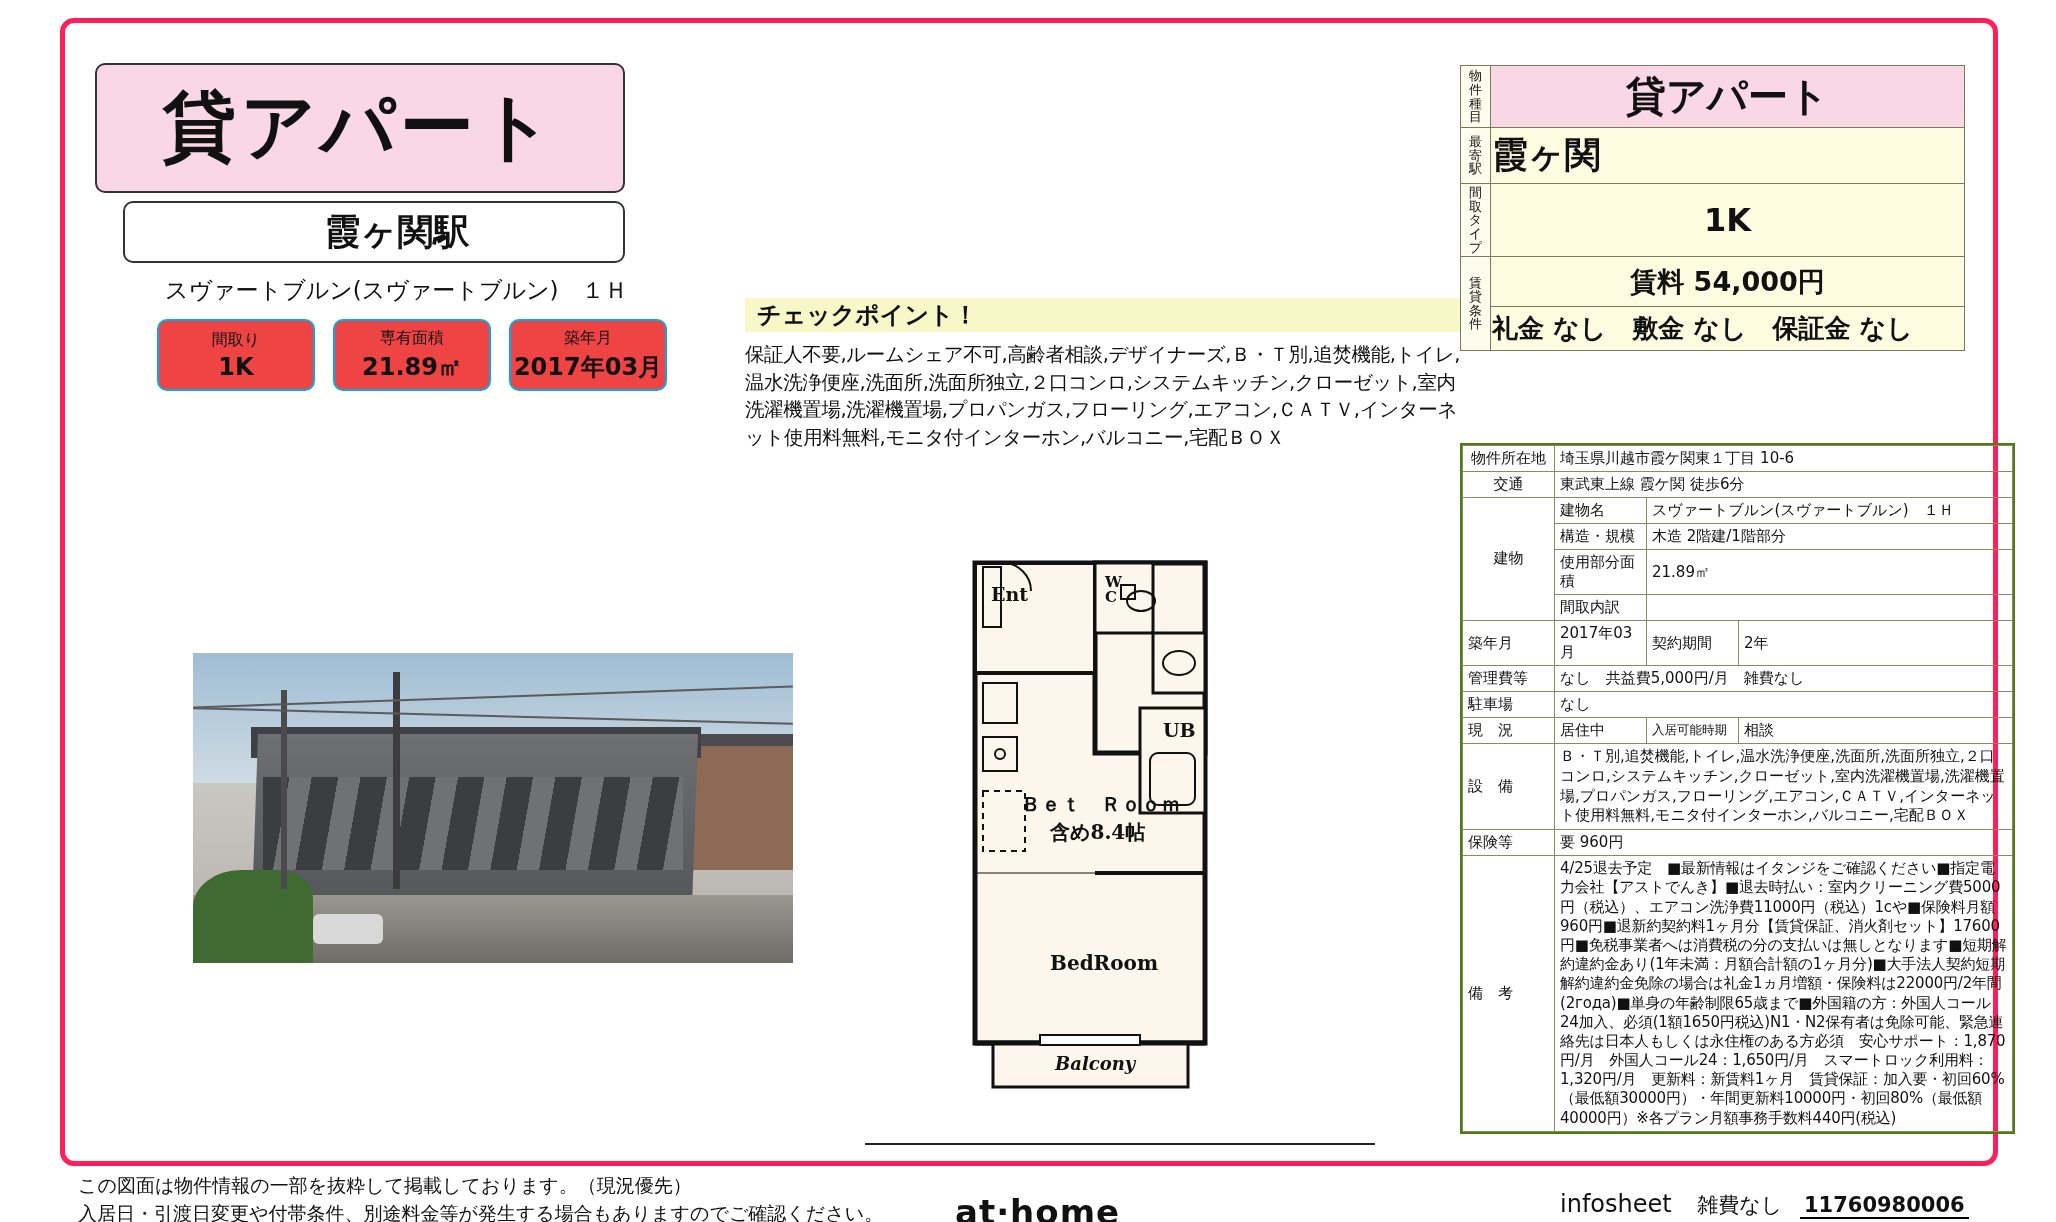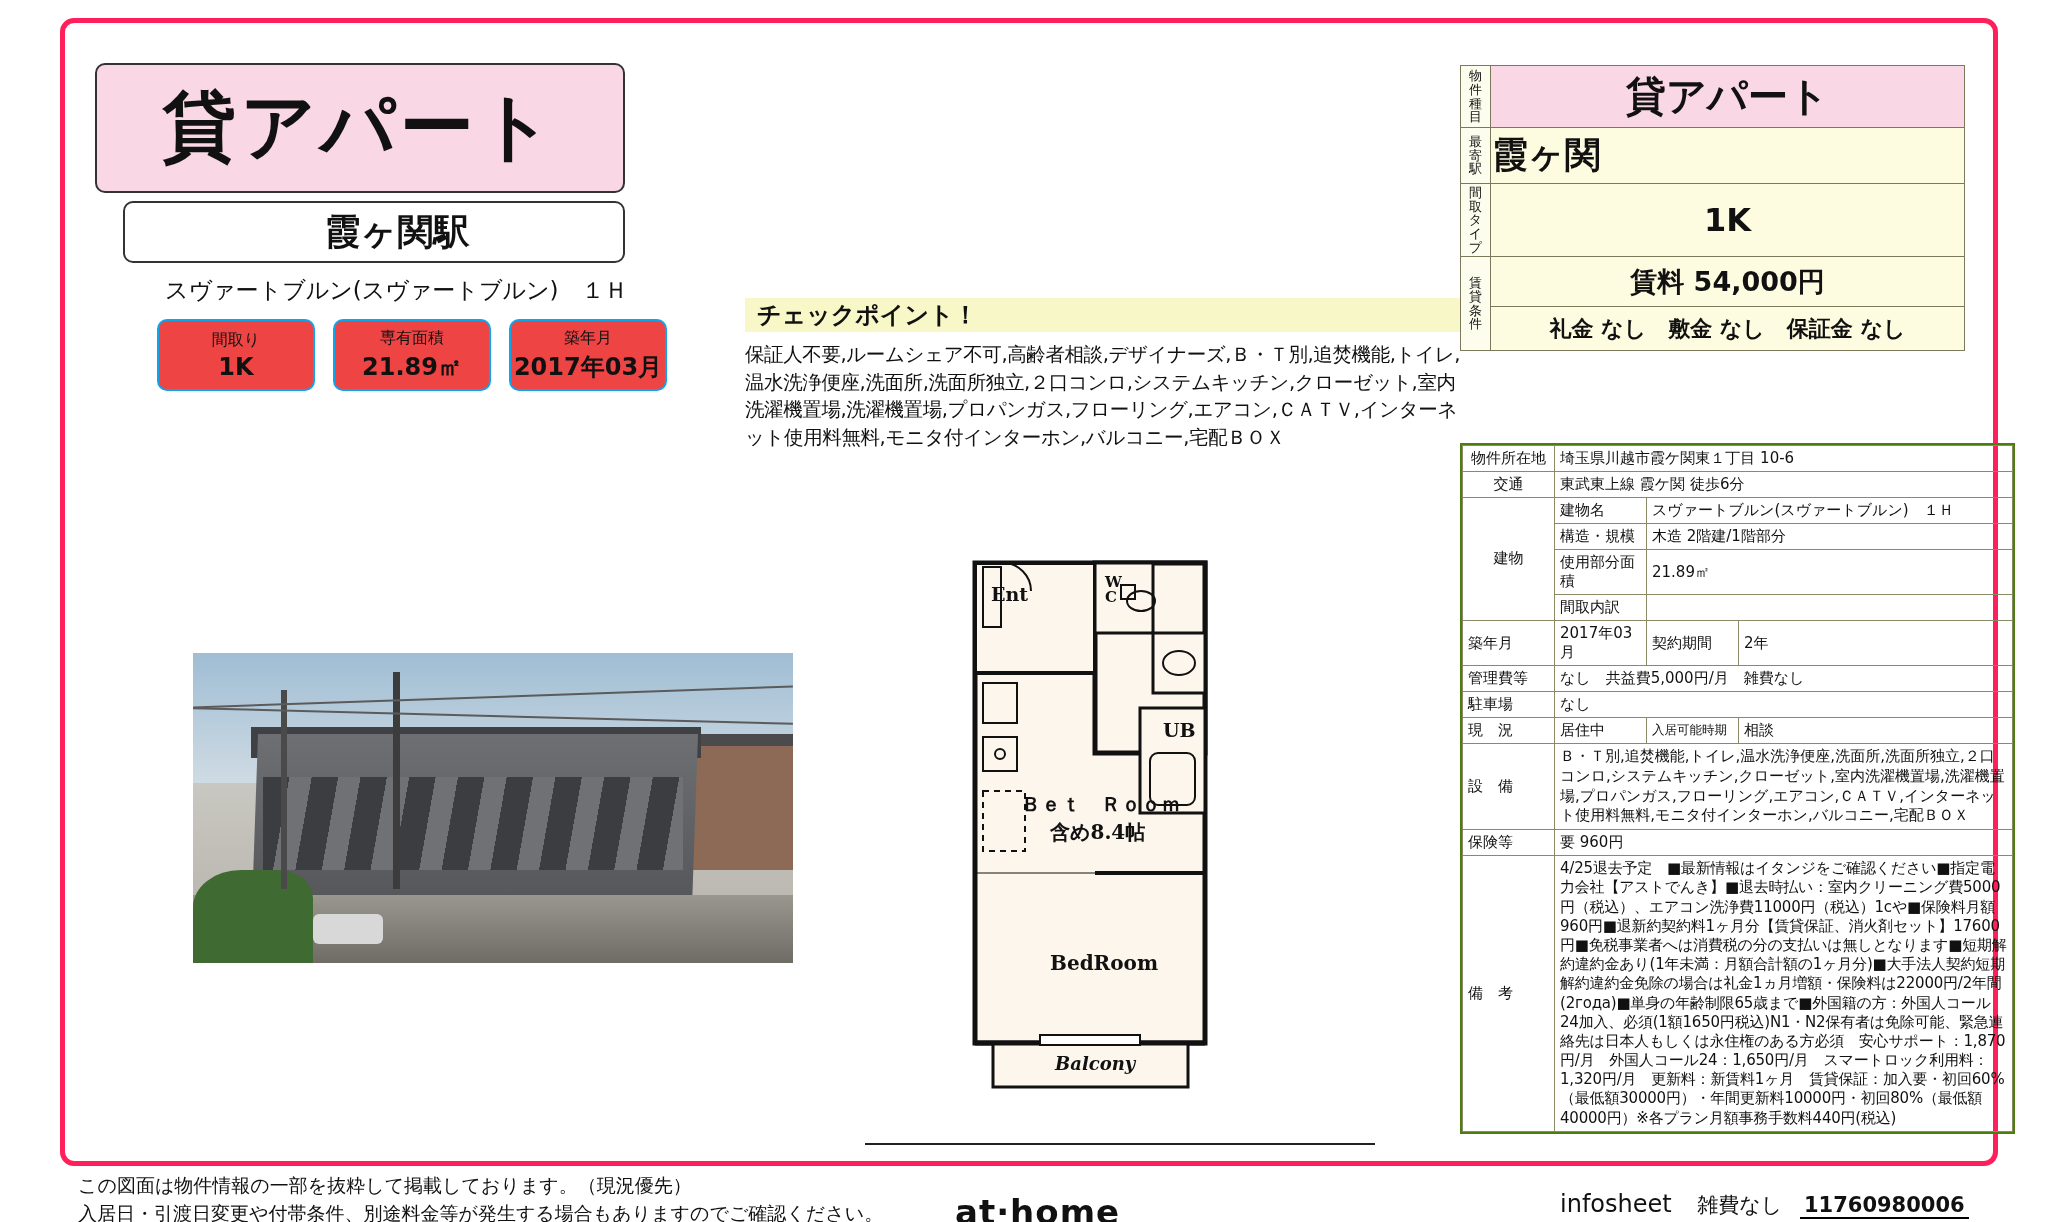--- a/index.html
+++ b/index.html
@@ -99,21 +99,21 @@
   
   .rp { position:absolute; left:1395px; top:42px; width:505px; }
   table.kv { border-collapse:collapse; width:100%; }
   table.kv td { border:1px solid #7a7a5a; font-family:"DejaVu Sans", sans-serif; }
   .side-lbl { width:30px; text-align:center; font-size:13px; line-height:1.05; padding:2px;
     background:#fdfdee;margin-top:40px; }
   .big-pink { background:#f9d7e4; text-align:center; font-size:40px; font-weight:bold; height:62px;}
   .big-cream{ background:#fdfbe0; text-align:left; font-size:36px; font-weight:bold; height:56px;}
   .mid-cream{ background:#fdfbe0; text-align:center; font-size:32px; font-weight:bold; height:48px;}
   .rent-cream{background:#fdfbe0; text-align:center; font-size:27px; font-weight:bold; height:50px;}
-  .cond-cream{background:#fdfbe0; text-align:center; font-size:22px; font-weight:bold; height:44px;}
+  .cond-cream{background:#fdfbe0; font-size:26px; font-weight:bold; height:44px;}
 
   .rp2 { position:absolute; left:1395px; top:420px; width:555px; border:2px solid #4d7c0f;}
   table.detail { border-collapse:collapse; width:100%; font-family:"DejaVu Sans", sans-serif; }
   table.detail td { border:1px solid #8a8a66; padding:3px 5px; font-size:15px; vertical-align:middle;}
   td.lab { width:34px; text-align:center; font-size:12.5px; line-height:1.05; background:#fff;}
   td.lab2 { width:92px; font-size:14px; background:#fff;}
   .addr { font-size:19px; padding:9px 8px; }
   .traffic { font-size:19px; padding:9px 8px; }
   .bn { font-size:18px; }
   .equip { font-size:13.5px; line-height:1.32; }

